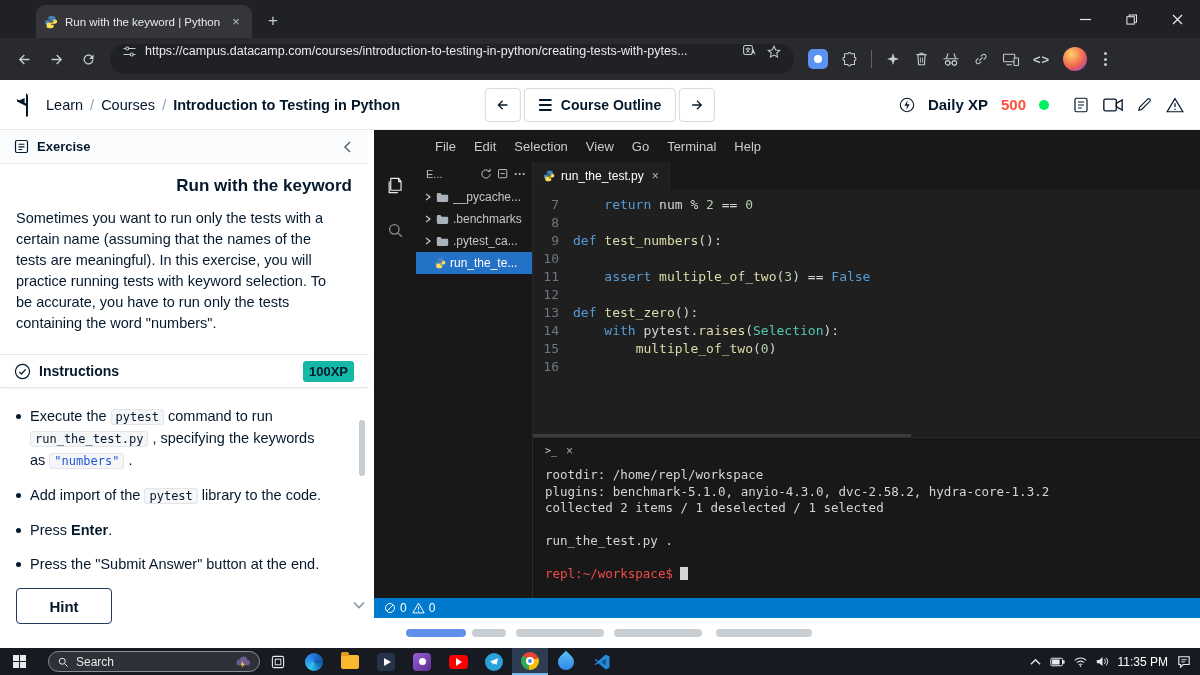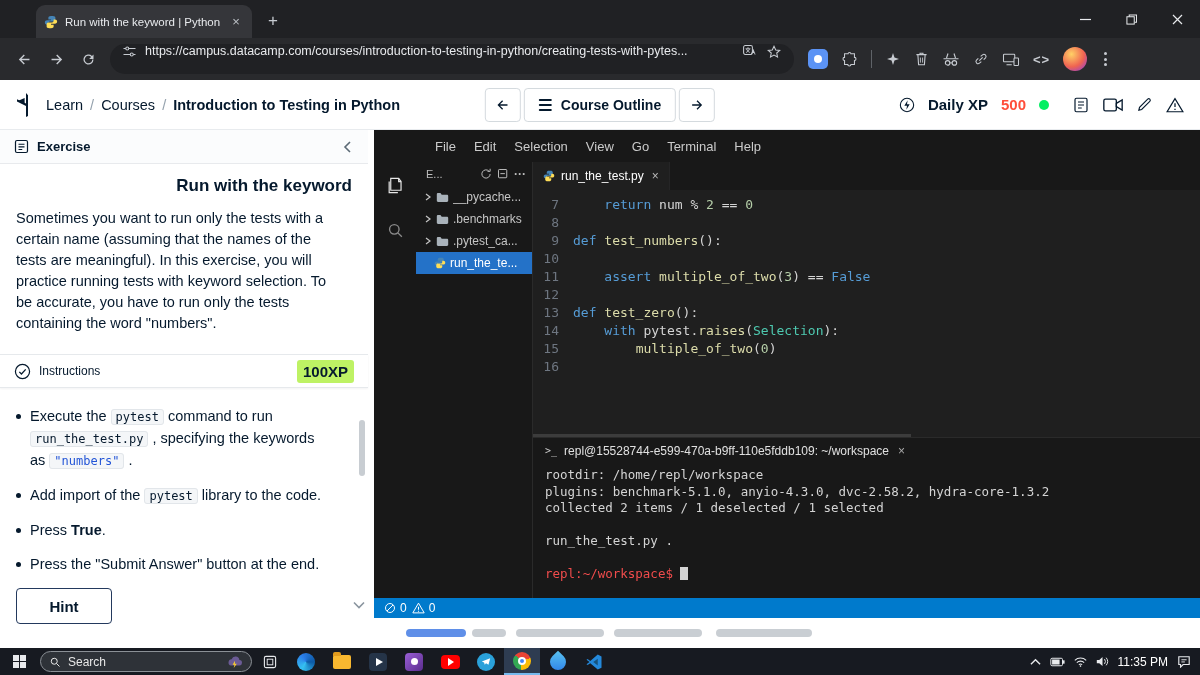--- a/index.html
+++ b/index.html
@@ -48,22 +48,22 @@
   
   .content{height:518px;display:flex;flex:none;gap:6px;}
 
   
   .ex-panel{width:368px;background:#fff;position:relative;flex:none;color:#05192d;}
   .ex-header{height:34px;display:flex;align-items:center;gap:8px;padding:0 14px;border-bottom:1px solid #e8eaed;background:#fbfcfd;}
   .ex-header .lbl{font-size:13px;font-weight:bold;flex:1;}
   .ex-title{font-size:17px;font-weight:bold;margin:12px 16px 0;text-align:right;}
   .ex-body{font-size:14.5px;line-height:21px;margin:12px 16px 0;width:326px;}
   .instr-bar{margin-top:20px;height:34px;border-top:1px solid #e6e9ec;border-bottom:1px solid #e6e9ec;display:flex;align-items:center;gap:8px;padding:0 14px;background:#fff;box-shadow:0 1px 2px rgba(5,25,45,.05);}
-  .instr-bar .lbl{font-size:12px;font-weight:normal;flex:1;}
-  .xp-badge{background:#bef264;color:#05192d;font-size:15px;font-weight:bold;padding:3px 6px;border-radius:3px;}
+  .instr-bar .lbl{font-size:14px;font-weight:bold;flex:1;}
+  .xp-badge{background:#14b8a6;color:#05192d;font-size:13px;font-weight:bold;padding:3px 6px;border-radius:3px;}
   ul.bullets{list-style:none;margin:18px 16px 0 30px;}
   ul.bullets li{position:relative;font-size:14.5px;line-height:21px;margin-bottom:13px;padding-right:26px;}
   ul.bullets li::before{content:"";position:absolute;left:-14px;top:8px;width:5px;height:5px;border-radius:50%;background:#05192d;}
   .inline-code{font-family:"DejaVu Sans Mono","Liberation Mono",monospace;font-size:12px;background:#f4f6f8;border:1px solid #e2e6ea;border-radius:3px;padding:0 4px;color:#05192d;}
   .inline-code.code-str{color:#2456d7;}
   .hint-btn{margin:12px 0 0 16px;width:96px;height:36px;background:#fff;border:1.5px solid #23395d;border-radius:4px;display:flex;align-items:center;justify-content:center;font-size:15px;font-weight:bold;color:#05192d;}
   .ex-scrollthumb{position:absolute;right:3px;top:290px;width:6px;height:56px;border-radius:3px;background:#c8cdd2;}
   .ex-scrolldown{position:absolute;right:3px;bottom:38px;}
 
   
@@ -116,21 +116,21 @@
   
   .scroll-strip{height:30px;background:#fff;position:relative;flex:none;}
   .pill{position:absolute;top:11px;height:8px;border-radius:4px;background:#c9ced3;}
   .pill.blue{background:#5f8fe8;}
 
   
   .taskbar{height:27px;background:#171a21;display:flex;align-items:center;color:#fff;flex:none;}
   .tb-start{width:38px;height:27px;display:flex;align-items:center;justify-content:center;}
   .winlogo{display:grid;grid-template-columns:6px 6px;grid-template-rows:6px 6px;gap:1px;}
   .winlogo i{background:#e8eaed;}
-  .tb-search{width:212px;height:21px;border:1px solid #8b9096;border-radius:11px;background:#2e3238;display:flex;align-items:center;gap:7px;padding:0 8px;margin-left:2px;}
+  .tb-search{width:212px;height:21px;border:1px solid #8b9096;border-radius:11px;background:#2e3238;display:flex;align-items:center;gap:7px;padding:0 8px;margin-left:10px;}
   .tb-search .lbl{font-size:12px;color:#e8e8e8;flex:1;}
   .tb-taskview,.app{width:36px;height:27px;display:flex;align-items:center;justify-content:center;position:relative;}
   .app.active{background:rgba(130,180,255,.22);border-bottom:2px solid #76b9ed;}
   .ico-folder-tb{width:18px;height:14px;background:#f8b830;border-radius:2px;position:relative;}
   .ico-folder-tb::before{content:"";position:absolute;top:-3px;left:0;width:8px;height:4px;background:#e29b1d;border-radius:2px 2px 0 0;}
   .ico-media{width:18px;height:18px;border-radius:4px;background:#253448;display:flex;align-items:center;justify-content:center;}
   .ico-media i{width:0;height:0;border-left:7px solid #fff;border-top:4.5px solid transparent;border-bottom:4.5px solid transparent;margin-left:2px;}
   .ico-purple{width:18px;height:18px;border-radius:4px;background:linear-gradient(135deg,#9a5fd6,#5b2d8e);display:flex;align-items:center;justify-content:center;}
   .ico-purple i{width:7px;height:7px;border-radius:50%;background:#fff;}
   .ico-youtube{width:19px;height:14px;border-radius:4px;background:#f00;display:flex;align-items:center;justify-content:center;}
@@ -367,21 +367,21 @@
               <circle cx="12" cy="12" r="10" fill="none" stroke="#05192d" stroke-width="1.7"></circle>
               <path d="M7.5 12.5l3 3 6-6.5" fill="none" stroke="#05192d" stroke-width="1.8"></path>
             </svg>
           </span>
         <span class="lbl">Instructions</span>
         <span class="xp-badge">100XP</span>
       </div>
       <ul class="bullets">
           <li class="bullet-item"><span>Execute the </span><code class="inline-code">pytest</code><span> command to run </span><code class="inline-code">run_the_test.py</code><span> , specifying the keywords as </span><code class="inline-code code-str">"numbers"</code><span> .</span></li>
           <li class="bullet-item"><span>Add import of the </span><code class="inline-code">pytest</code><span> library to the code.</span></li>
-          <li class="bullet-item"><span>Press </span><b>True</b><span>.</span></li>
+          <li class="bullet-item"><span>Press </span><b>Enter</b><span>.</span></li>
           <li class="bullet-item"><span>Press the "Submit Answer" button at the end.</span></li>
         </ul>
       <div class="hint-btn">Hint</div>
       <div class="ex-scrollthumb"></div>
       <div class="ex-scrolldown">
           <svg width="12" height="9" viewBox="0 0 12 9">
             <path d="M1 1.5l5 5 5-5" fill="none" stroke="#8a959f" stroke-width="1.6"></path>
           </svg>
         </div>
     </div>
@@ -539,21 +539,20 @@
                   <div class="code-row">
                     <span class="ln">16</span>
                     <span class="code"></span>
                   </div>
                 </div>
               <div class="h-scroll"></div>
               <div class="run-btn">Run this file</div>
             </div>
             <div class="term-tabbar">
               <span class="term-glyph">&gt;_</span>
-              <span>repl@15528744-e599-470a-b9ff-110e5fddb109: ~/workspace</span>
               <span class="x">×</span>
               <span class="term-panel-icon">
                   <svg width="14" height="14" viewBox="0 0 16 16">
                     <rect x="1.5" y="1.5" width="13" height="13" rx="1" fill="none" stroke="#cfcfcf" stroke-width="1.2"></rect>
                     <path d="M1.5 9.5h13" stroke="#cfcfcf" stroke-width="1.2"></path>
                     <rect x="2.5" y="10.5" width="11" height="3" fill="#cfcfcf"></rect>
                   </svg>
                 </span>
             </div>
             <div class="term-body">

